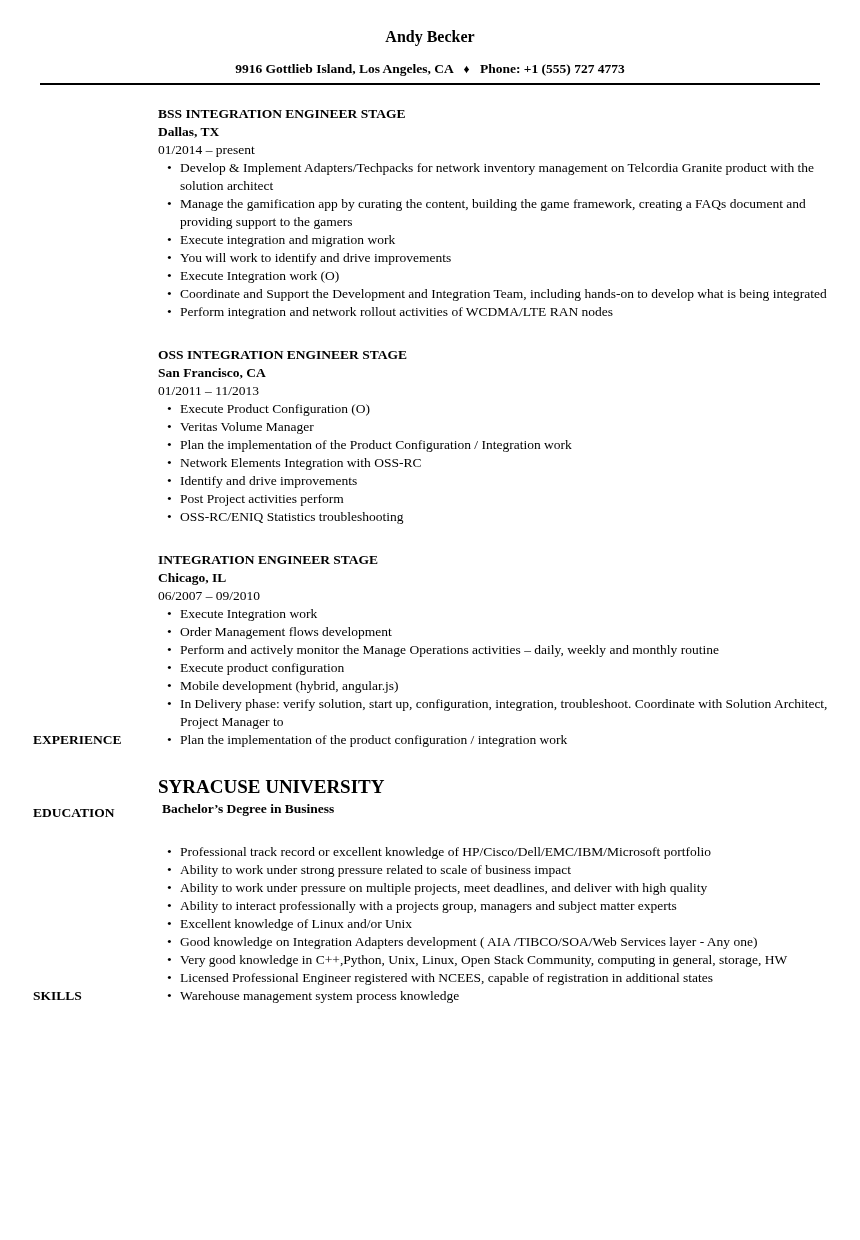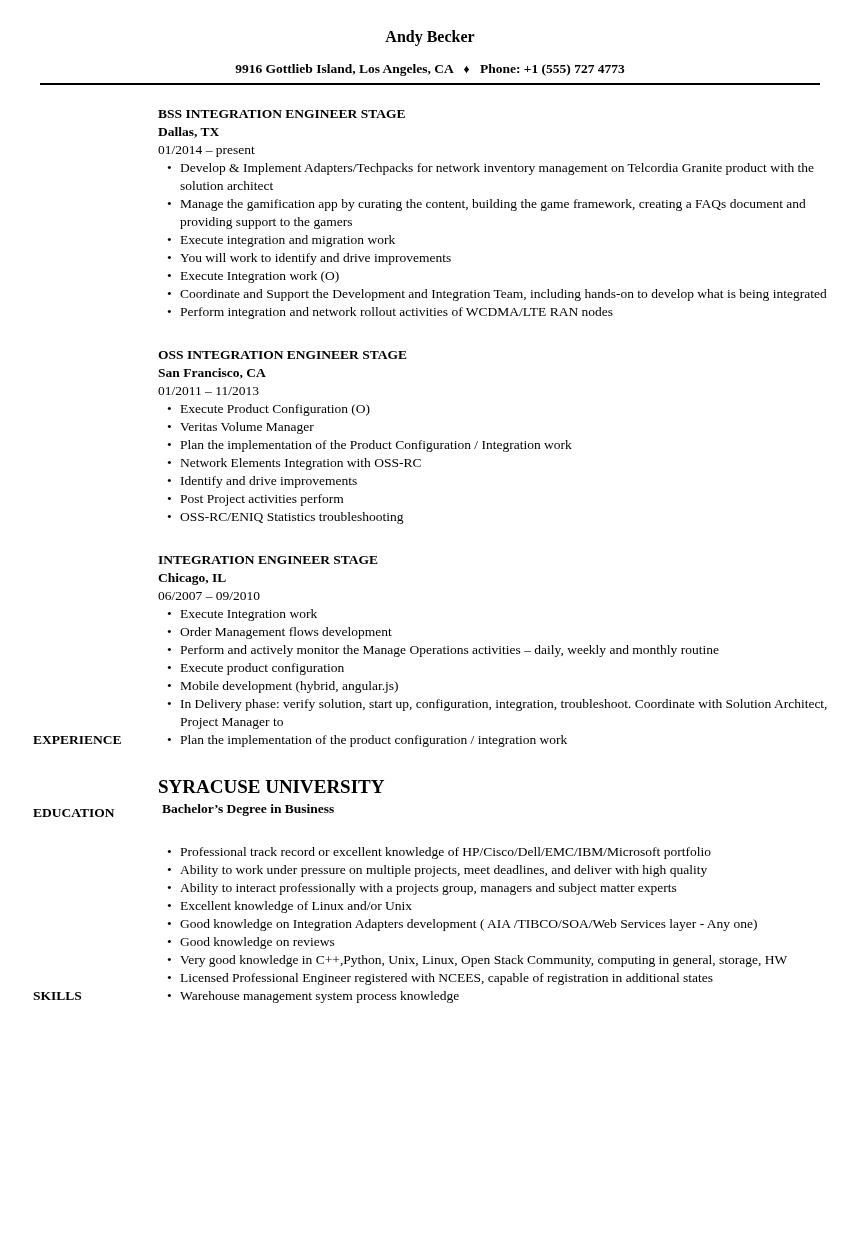--- a/index.html
+++ b/index.html
@@ -112,25 +112,25 @@
       <h2 class="school">SYRACUSE UNIVERSITY</h2>
       <h3 class="degree">Bachelor’s Degree in Business</h3>
     </div>
   </div>
 
   <div class="row row-skills">
     <div class="side-label">SKILLS</div>
     <div class="content">
       <ul class="bullets">
         <li>Professional track record or excellent knowledge of HP/Cisco/Dell/EMC/IBM/Microsoft portfolio</li>
+        <li>Ability to work under strong pressure related to scale of business impact</li>
         <li>Ability to work under pressure on multiple projects, meet deadlines, and deliver with high quality</li>
         <li>Ability to interact professionally with a projects group, managers and subject matter experts</li>
         <li>Excellent knowledge of Linux and/or Unix</li>
         <li>Good knowledge on Integration Adapters development ( AIA /TIBCO/SOA/Web Services layer - Any one)</li>
-        <li>Good knowledge on reviews</li>
         <li>Very good knowledge in C++,Python, Unix, Linux, Open Stack Community, computing in general, storage, HW</li>
         <li>Licensed Professional Engineer registered with NCEES, capable of registration in additional states</li>
         <li>Warehouse management system process knowledge</li>
       </ul>
     </div>
   </div>
 
 </div>
 
 </body></html>

